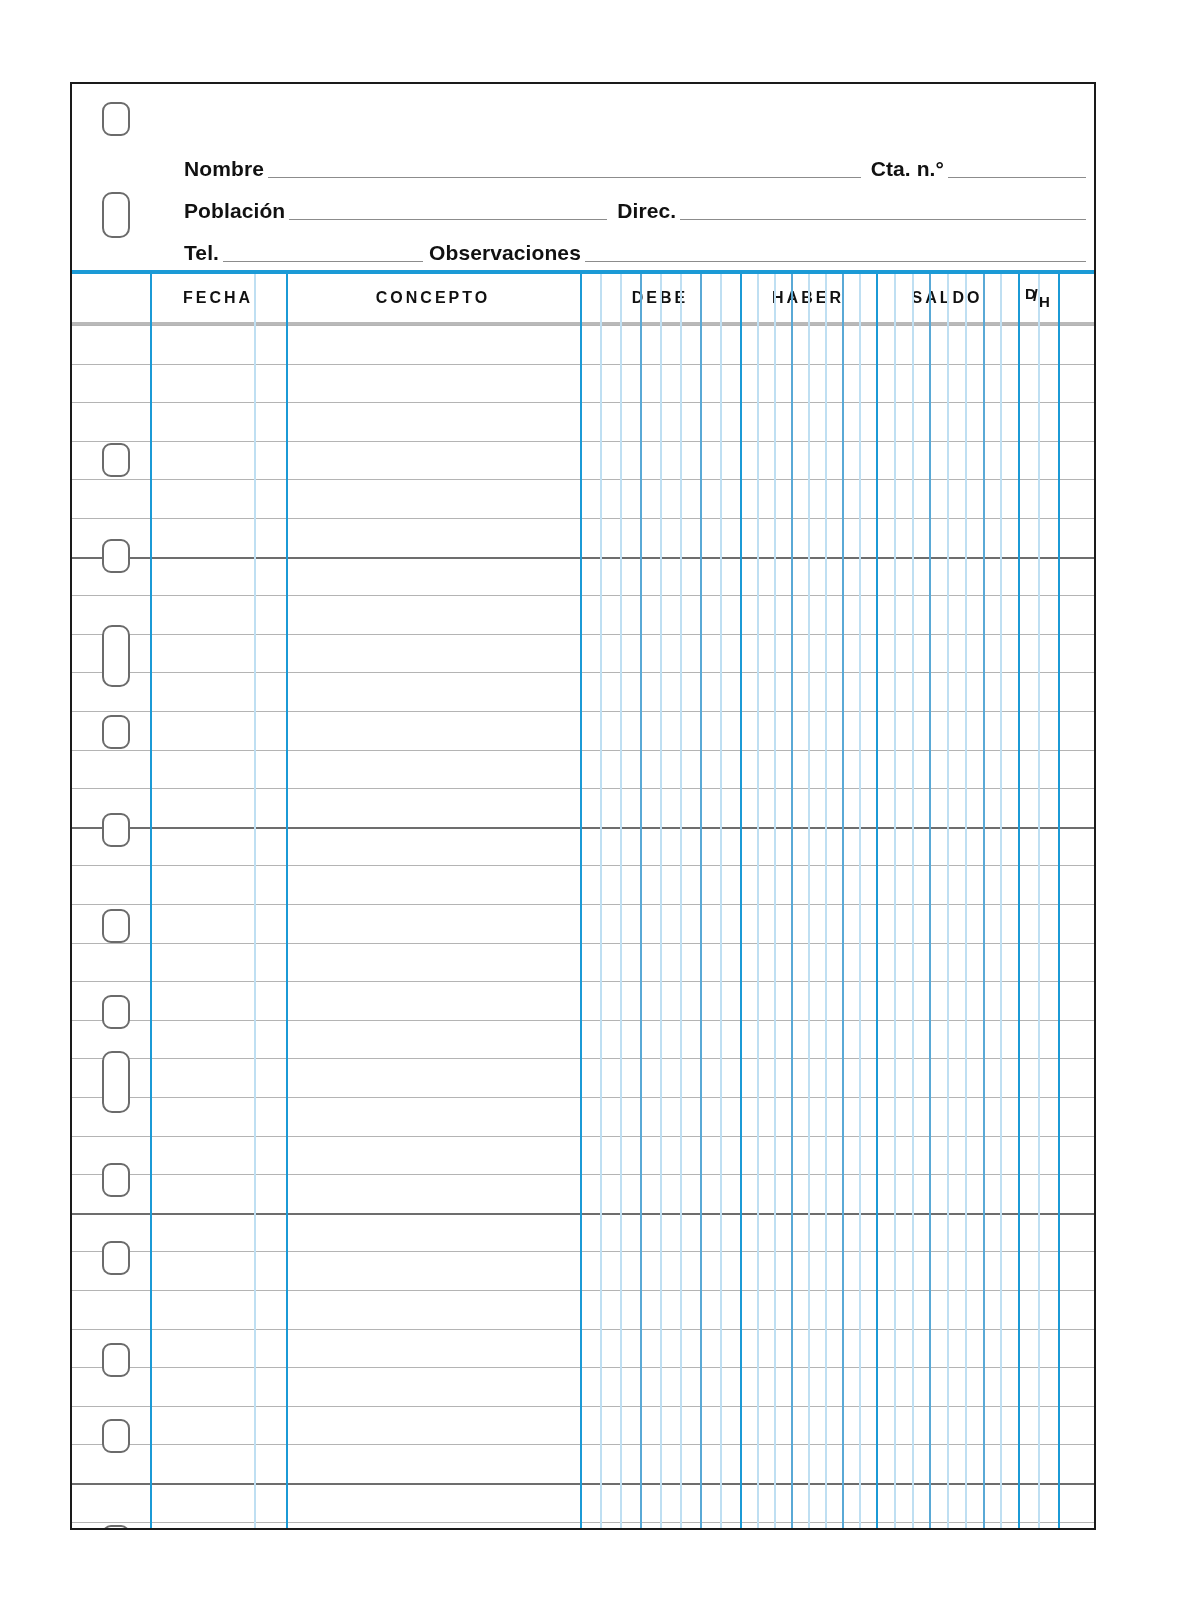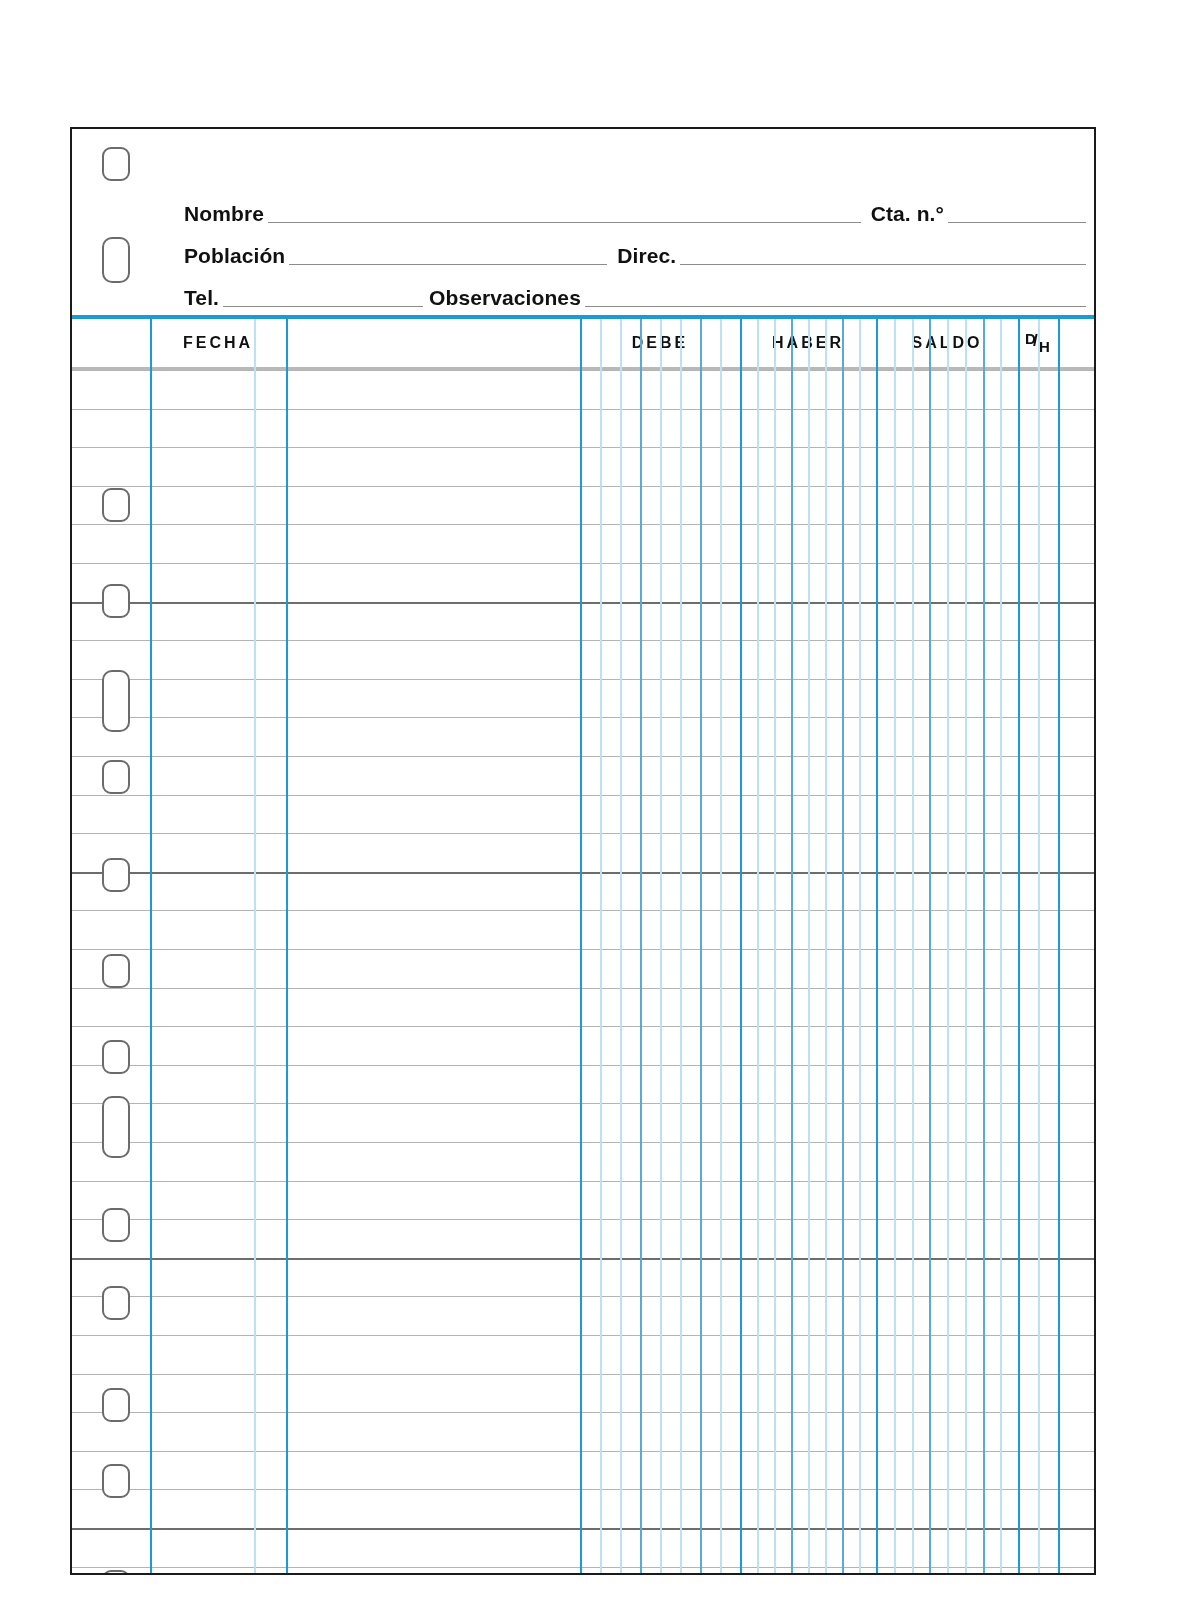--- a/index.html
+++ b/index.html
@@ -11,21 +11,20 @@
 
   
   #sheet{
     position:absolute;
     left:70px; top:82px;
     width:1026px; height:1448px;
     border:2px solid #1a1a1a;
     background:#fff;
     box-sizing:border-box;
     overflow:hidden;
-    margin-top:45px;
   }
 
   
   #header-block{
     position:absolute; left:0; top:0; right:0; height:186px;
   }
   .hdr-row{
     position:absolute;
     left:112px; right:8px;
     height:34px;
@@ -145,20 +144,21 @@
       <span class="hdr-rule" style="flex:0 0 318px;"></span>
       <span class="hdr-label" style="padding-left:10px;">Direc.</span>
       <span class="hdr-rule"></span>
     </div>
   </div>
 
   <div id="blue-top-rule"></div>
 
   <div id="col-header">
     <div class="ch-cell" style="left:78px;width:136px;text-align:center;">FECHA</div>
+    <div class="ch-cell" style="left:214px;width:294px;">CONCEPTO</div>
     <div class="ch-cell" style="left:508px;width:160px;">DEBE</div>
     <div class="ch-cell" style="left:668px;width:136px;">HABER</div>
     <div class="ch-cell" style="left:804px;width:142px;">SALDO</div>
     <div class="ch-cell" style="left:946px;width:40px;letter-spacing:0;">
       <span class="dh-glyph">
         <span class="dh-d">D</span>
         <span class="dh-slash">/</span>
         <span class="dh-h">H</span>
       </span>
     </div>

